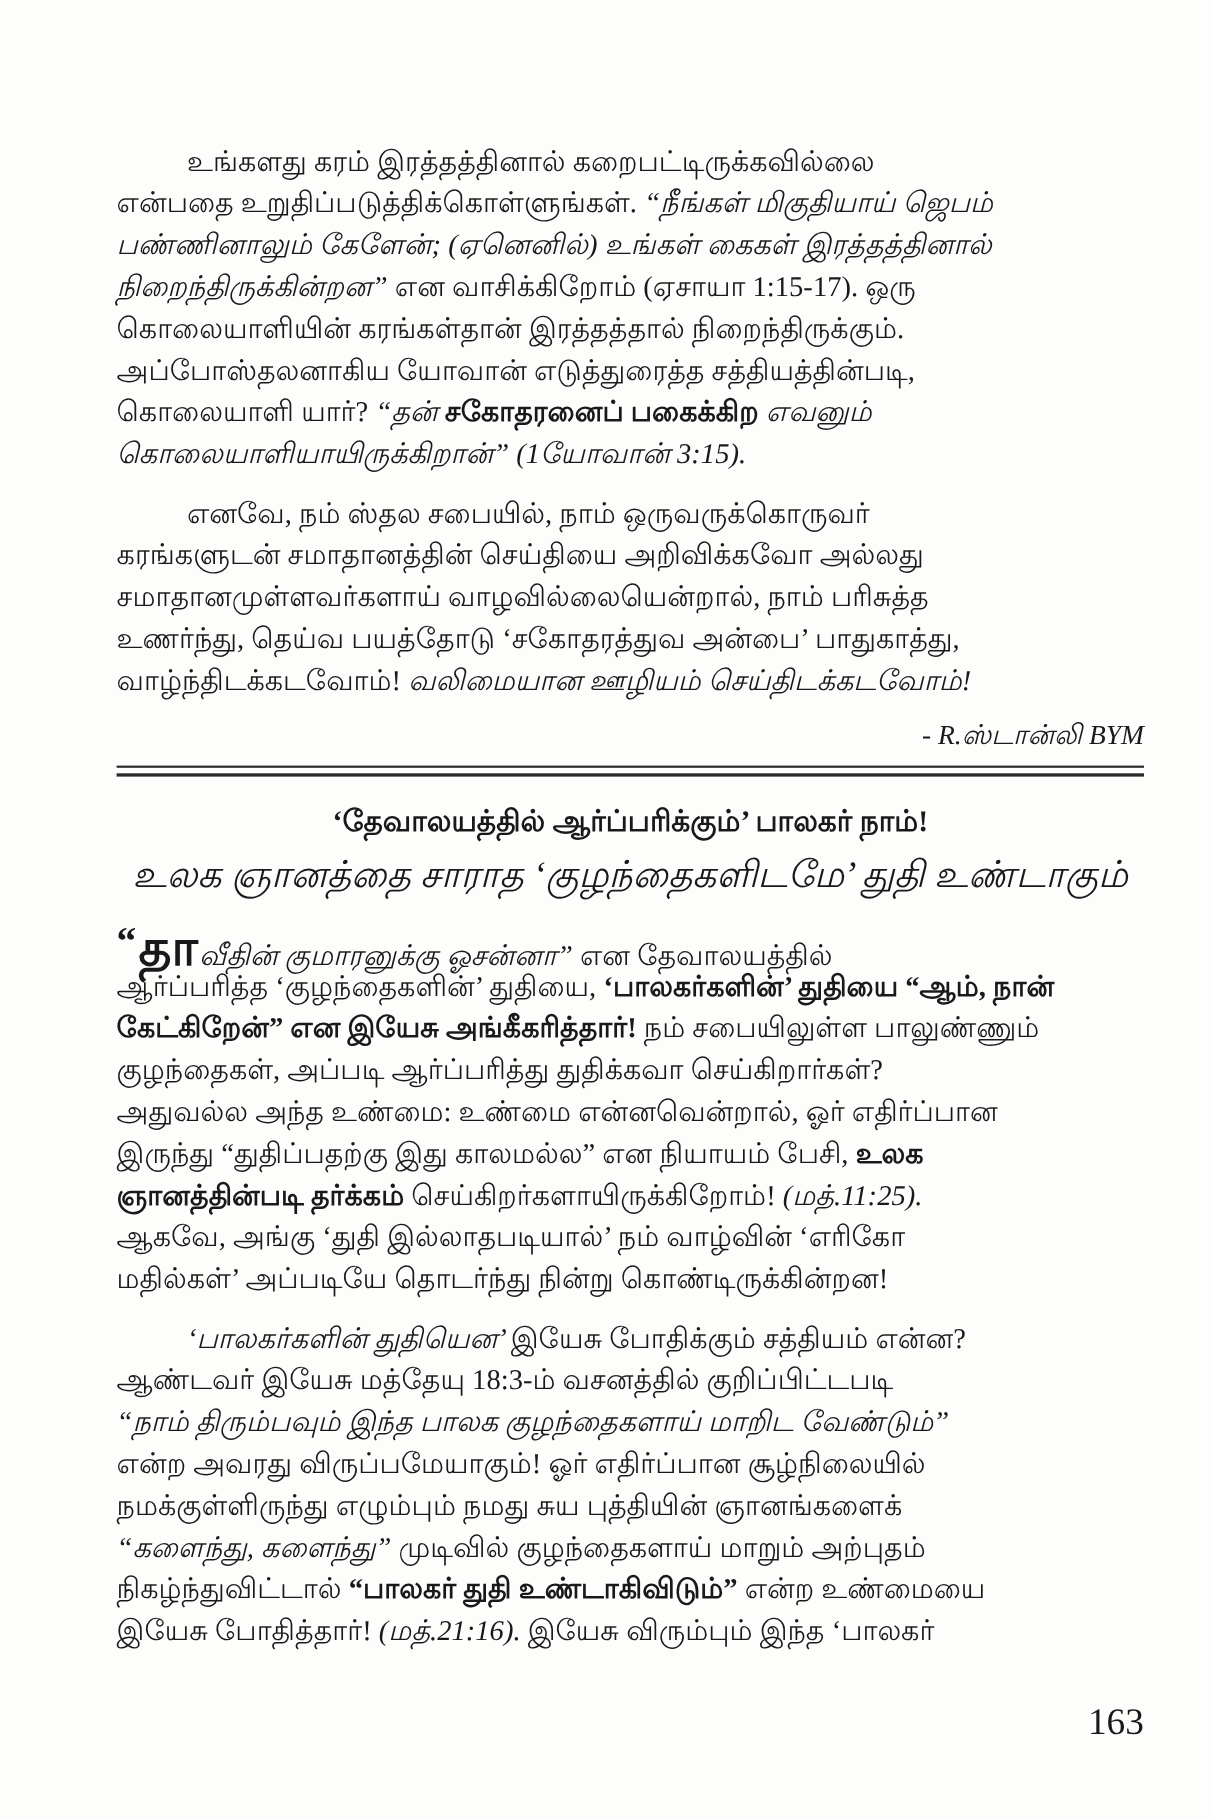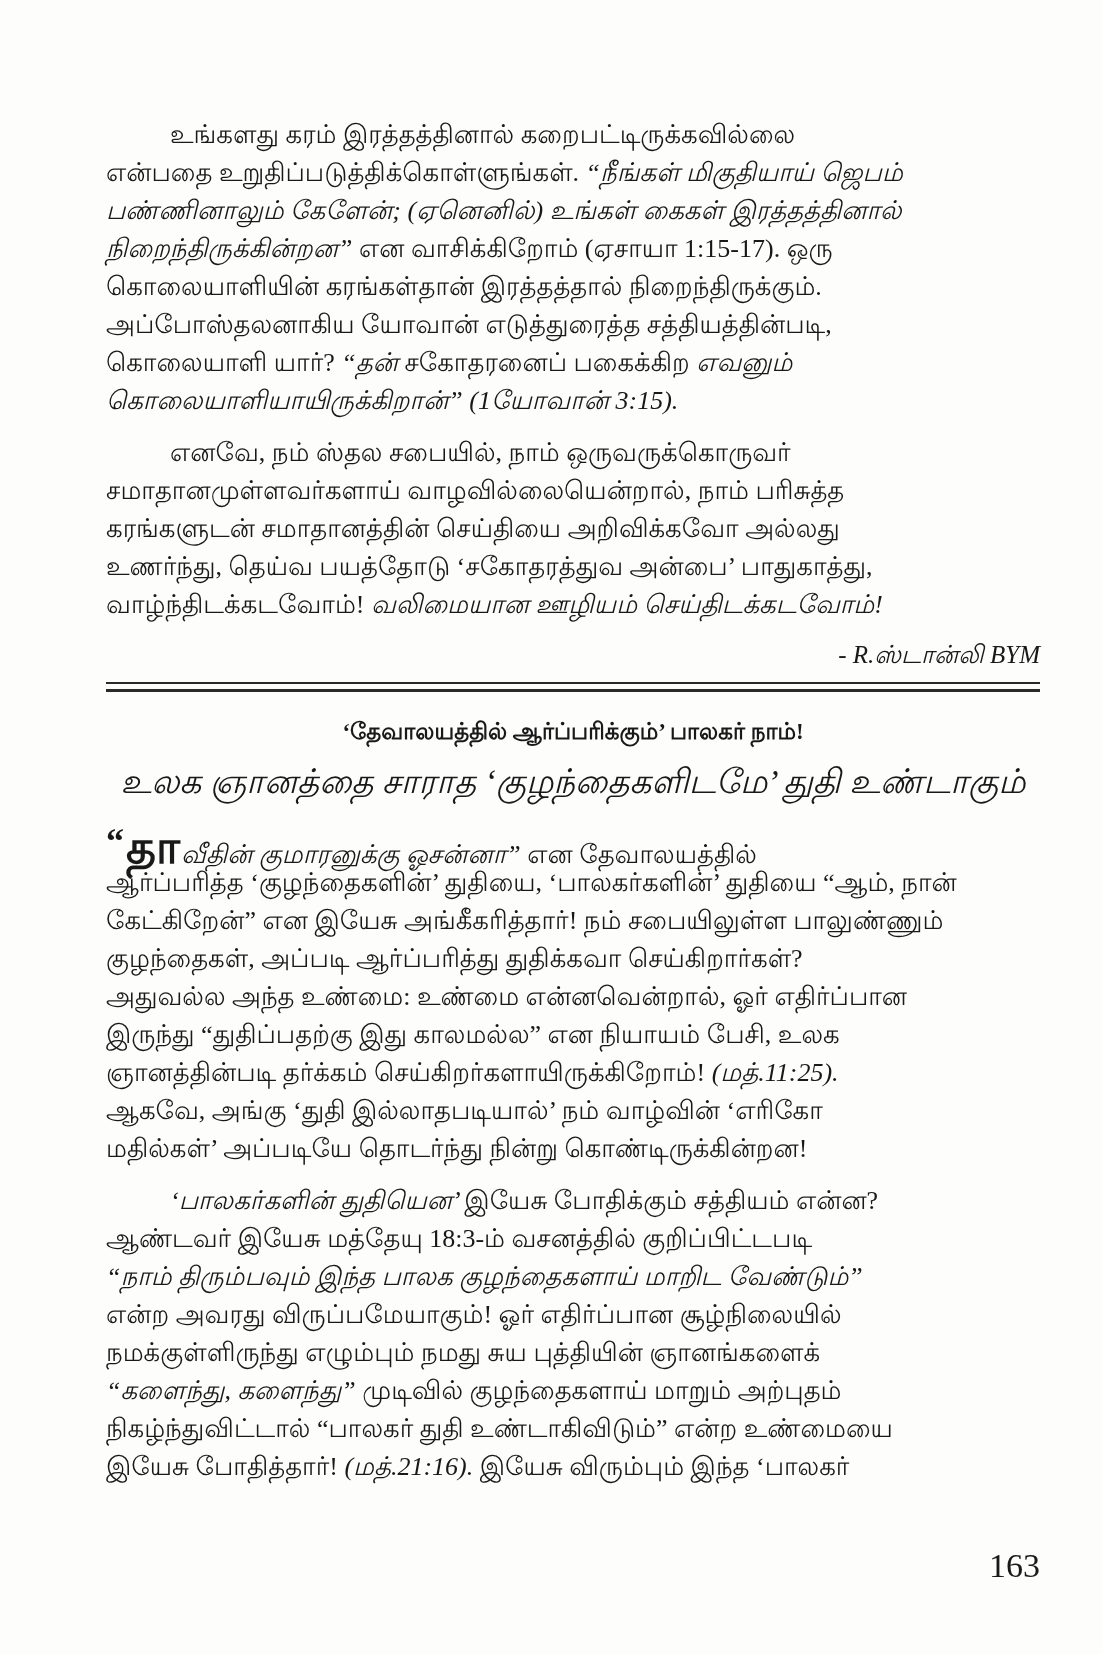--- a/index.html
+++ b/index.html
@@ -6,49 +6,49 @@
   body{
     width:1103px;height:1654px;
     background:#fdfdfc;
     position:relative;
     font-family:"Liberation Serif","DejaVu Serif",serif;
     color:#191919;
     overflow:hidden;
   }
   .page{position:absolute;left:0;top:0;width:1103px;height:1654px;background:#fdfdfc;}
   .content{position:absolute;left:106px;top:112px;width:934px;}
-  .para{margin:4px 0 14px 0;}
+  .para{margin:16px 0 14px 0;}
   .line{
     display:block;
     height:38px;
     line-height:38px;
     font-size:26px;
     white-space:nowrap;
     overflow:visible;
   }
   .line.first-indent{padding-left:64px;}
   .seg-r{font-style:normal;font-weight:normal;}
-  .seg-b{font-weight:400;}
+  .seg-b{font-weight:700;}
   .seg-i{font-style:italic;}
   .attribution{
     text-align:right;
     font-size:25px;
     font-style:italic;
     line-height:34px;
     margin:2px 0 10px 0;
   }
   .divider{
     height:5px;
     border-top:2px solid #2a2a2a;
     border-bottom:3px solid #2a2a2a;
     margin:6px 0 18px 0;
   }
   .article-title{
     text-align:center;
-    font-size:23px;
+    font-size:27px;
     font-weight:700;
     line-height:44px;
     margin:0 0 8px 0;
     white-space:nowrap;
   }
   .article-subtitle{
     text-align:center;
     font-size:34px;
     font-style:italic;
     line-height:40px;
@@ -88,22 +88,22 @@
           <div class="line"><span class="seg-r">என்பதை உறுதிப்படுத்திக்கொள்ளுங்கள். </span><span class="seg-i">“நீங்கள் மிகுதியாய் ஜெபம்</span></div>
           <div class="line"><span class="seg-i">பண்ணினாலும் கேளேன்; (ஏனெனில்) உங்கள் கைகள் இரத்தத்தினால்</span></div>
           <div class="line"><span class="seg-i">நிறைந்திருக்கின்றன” </span><span class="seg-r">என வாசிக்கிறோம் (ஏசாயா 1:15-17). ஒரு</span></div>
           <div class="line"><span class="seg-r">கொலையாளியின் கரங்கள்தான் இரத்தத்தால் நிறைந்திருக்கும்.</span></div>
           <div class="line"><span class="seg-r">அப்போஸ்தலனாகிய யோவான் எடுத்துரைத்த சத்தியத்தின்படி,</span></div>
           <div class="line"><span class="seg-r">கொலையாளி யார்? </span><span class="seg-i">“தன் </span><span class="seg-b">சகோதரனைப் பகைக்கிற </span><span class="seg-i">எவனும்</span></div>
           <div class="line"><span class="seg-i">கொலையாளியாயிருக்கிறான்” (1யோவான் 3:15).</span></div>
         </div>
         <div class="para">
           <div class="line first-indent"><span class="seg-r">எனவே, நம் ஸ்தல சபையில், நாம் ஒருவருக்கொருவர்</span></div>
+          <div class="line"><span class="seg-r">கரங்களுடன் சமாதானத்தின் செய்தியை அறிவிக்கவோ அல்லது</span></div>
           <div class="line"><span class="seg-r">சமாதானமுள்ளவர்களாய் வாழவில்லையென்றால், நாம் பரிசுத்த</span></div>
-          <div class="line"><span class="seg-r">கரங்களுடன் சமாதானத்தின் செய்தியை அறிவிக்கவோ அல்லது</span></div>
           <div class="line"><span class="seg-r">உணர்ந்து, தெய்வ பயத்தோடு ‘சகோதரத்துவ அன்பை’ பாதுகாத்து,</span></div>
           <div class="line"><span class="seg-r">வாழ்ந்திடக்கடவோம்! </span><span class="seg-i">வலிமையான ஊழியம் செய்திடக்கடவோம்!</span></div>
         </div>
       </div>
 
     <div class="attribution">- R.ஸ்டான்லி BYM</div>
 
     <div class="divider"></div>
 
     <div class="article-title">‘தேவாலயத்தில் ஆர்ப்பரிக்கும்’ பாலகர் நாம்!</div>

